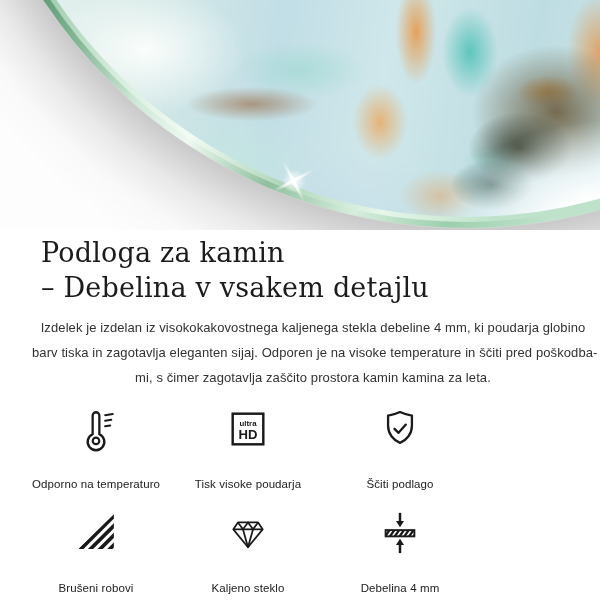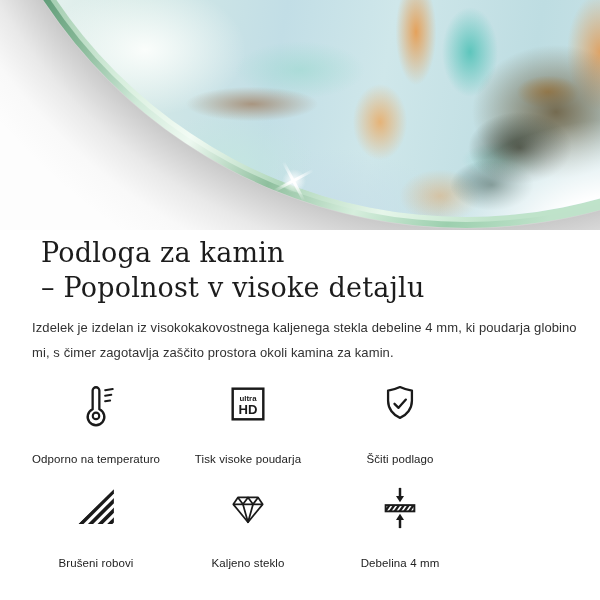--- a/index.html
+++ b/index.html
@@ -100,21 +100,21 @@
     letter-spacing: 0.2px;
   }
   .desc {
     margin: 10px 0 0 32px;
     width: 562px;
     font-size: 13px;
     line-height: 25px;
     color: #323232;
     letter-spacing: 0.1px;
   }
-  .desc div { white-space: nowrap; }
+  .desc div { white-space: nowrap; text-align: center; }
 
   
   .features {
     margin: 15px 20px 0 20px;
     display: grid;
     grid-template-columns: repeat(3, 1fr);
     row-gap: 17px;
   }
   .feature { display: flex; flex-direction: column; align-items: center; }
   .icon-box { height: 48px; display: flex; align-items: center; justify-content: flex-start; }
@@ -135,25 +135,26 @@
 <div class="page">
 
   <div class="photo">
     <div class="glass-edge-outer"></div>
     <div class="glass-edge-inner"></div>
     <div class="glass-print"></div>
     <div class="sparkle-glow"></div>
     <div class="sparkle"></div>
   </div>
 
-  <h1 class="title"><span>Podloga za kamin</span><br><span>– Popolnost v visoke detajlu</span></h1>
+  <h1 class="title"><span>Podloga za kamin</span><br><span>– Debelina v vsakem detajlu</span></h1>
 
   <div class="desc">
     <div>Izdelek je izdelan iz visokokakovostnega kaljenega stekla debeline 4 mm, ki poudarja globino</div>
-    <div>mi, s čimer zagotavlja zaščito prostora okoli kamina za kamin.</div>
+    <div>barv tiska in zagotavlja eleganten sijaj. Odporen je na visoke temperature in ščiti pred poškodba-</div>
+    <div>mi, s čimer zagotavlja zaščito prostora kamin kamina za leta.</div>
   </div>
 
   <div class="features">
 
     <div class="feature">
       <div class="icon-box">
         <svg width="46" height="46" viewBox="0 0 48 48">
           <path class="icon-stroke" stroke-width="2.4" stroke-linejoin="round" d="M20.5 29.5 V10 a3.5 3.5 0 0 1 7 0 v19.5 a8.7 8.7 0 1 1 -7 0 Z"></path>
           <circle class="icon-stroke" stroke-width="2.2" cx="24" cy="36.4" r="3.4"></circle>
           <path class="icon-stroke" stroke-width="2" stroke-linecap="round" d="M33.5 9.6 L41.5 8.4 M33.5 15.4 L40 14.4 M33.5 21.2 L38.8 20.4"></path>

